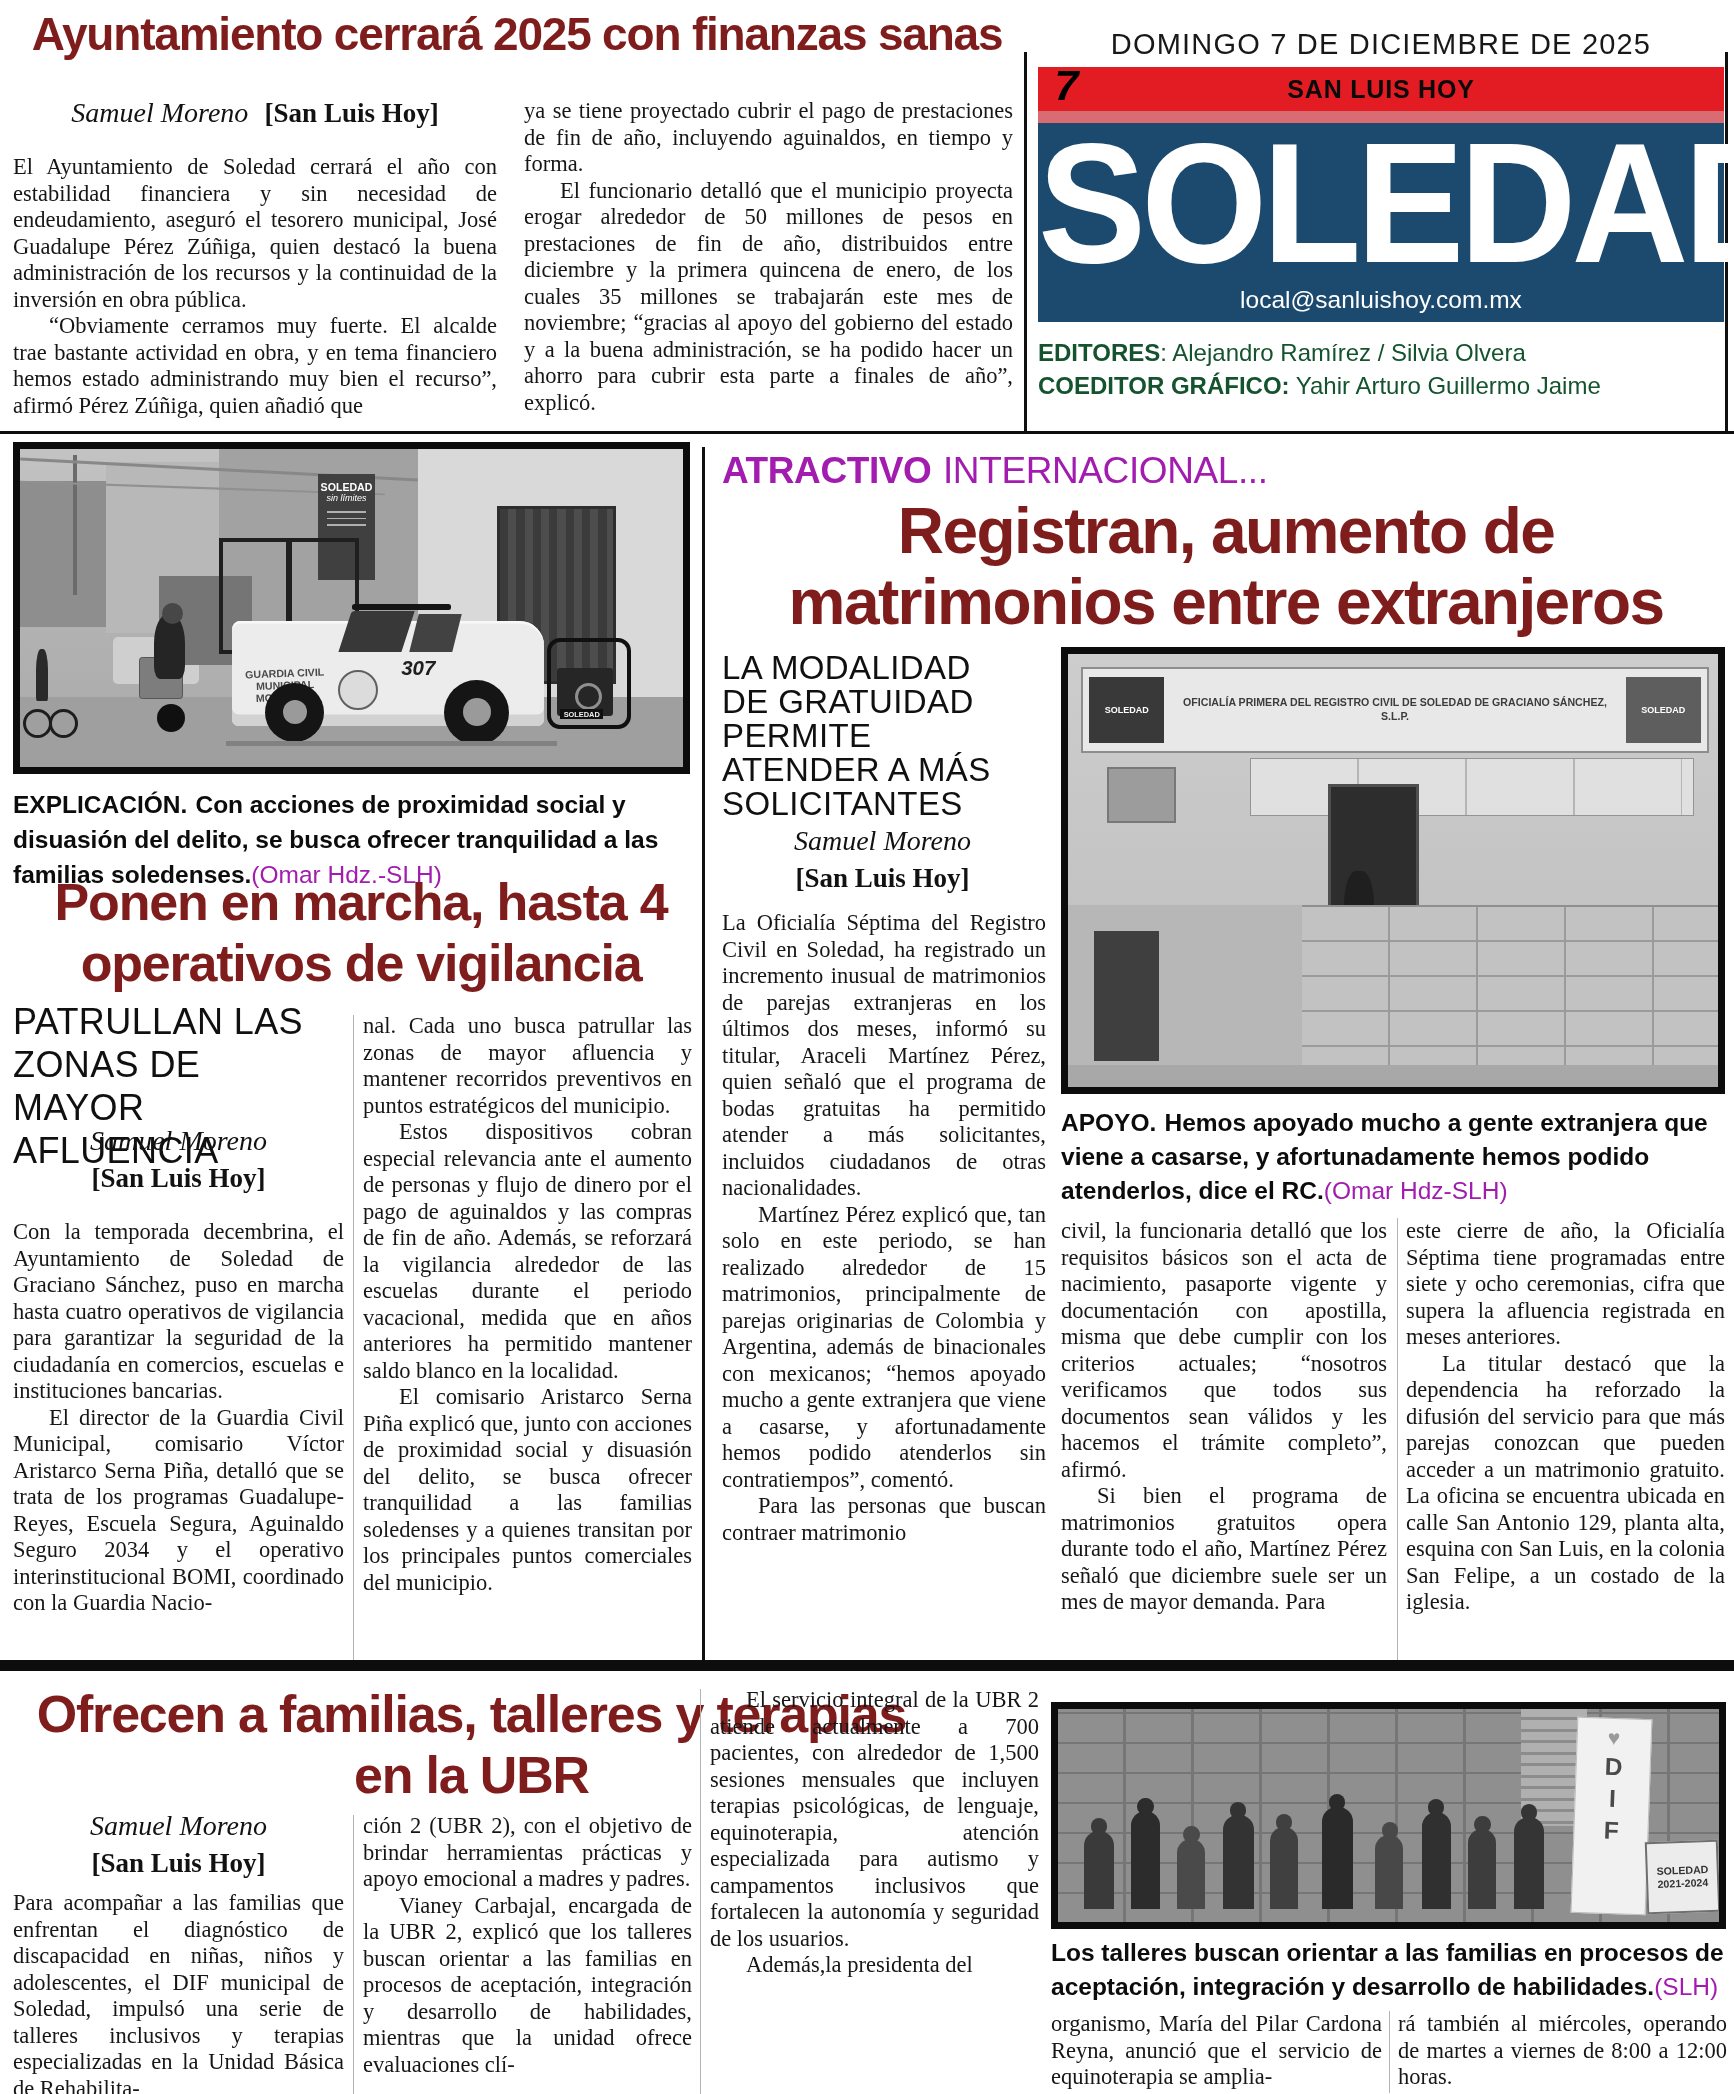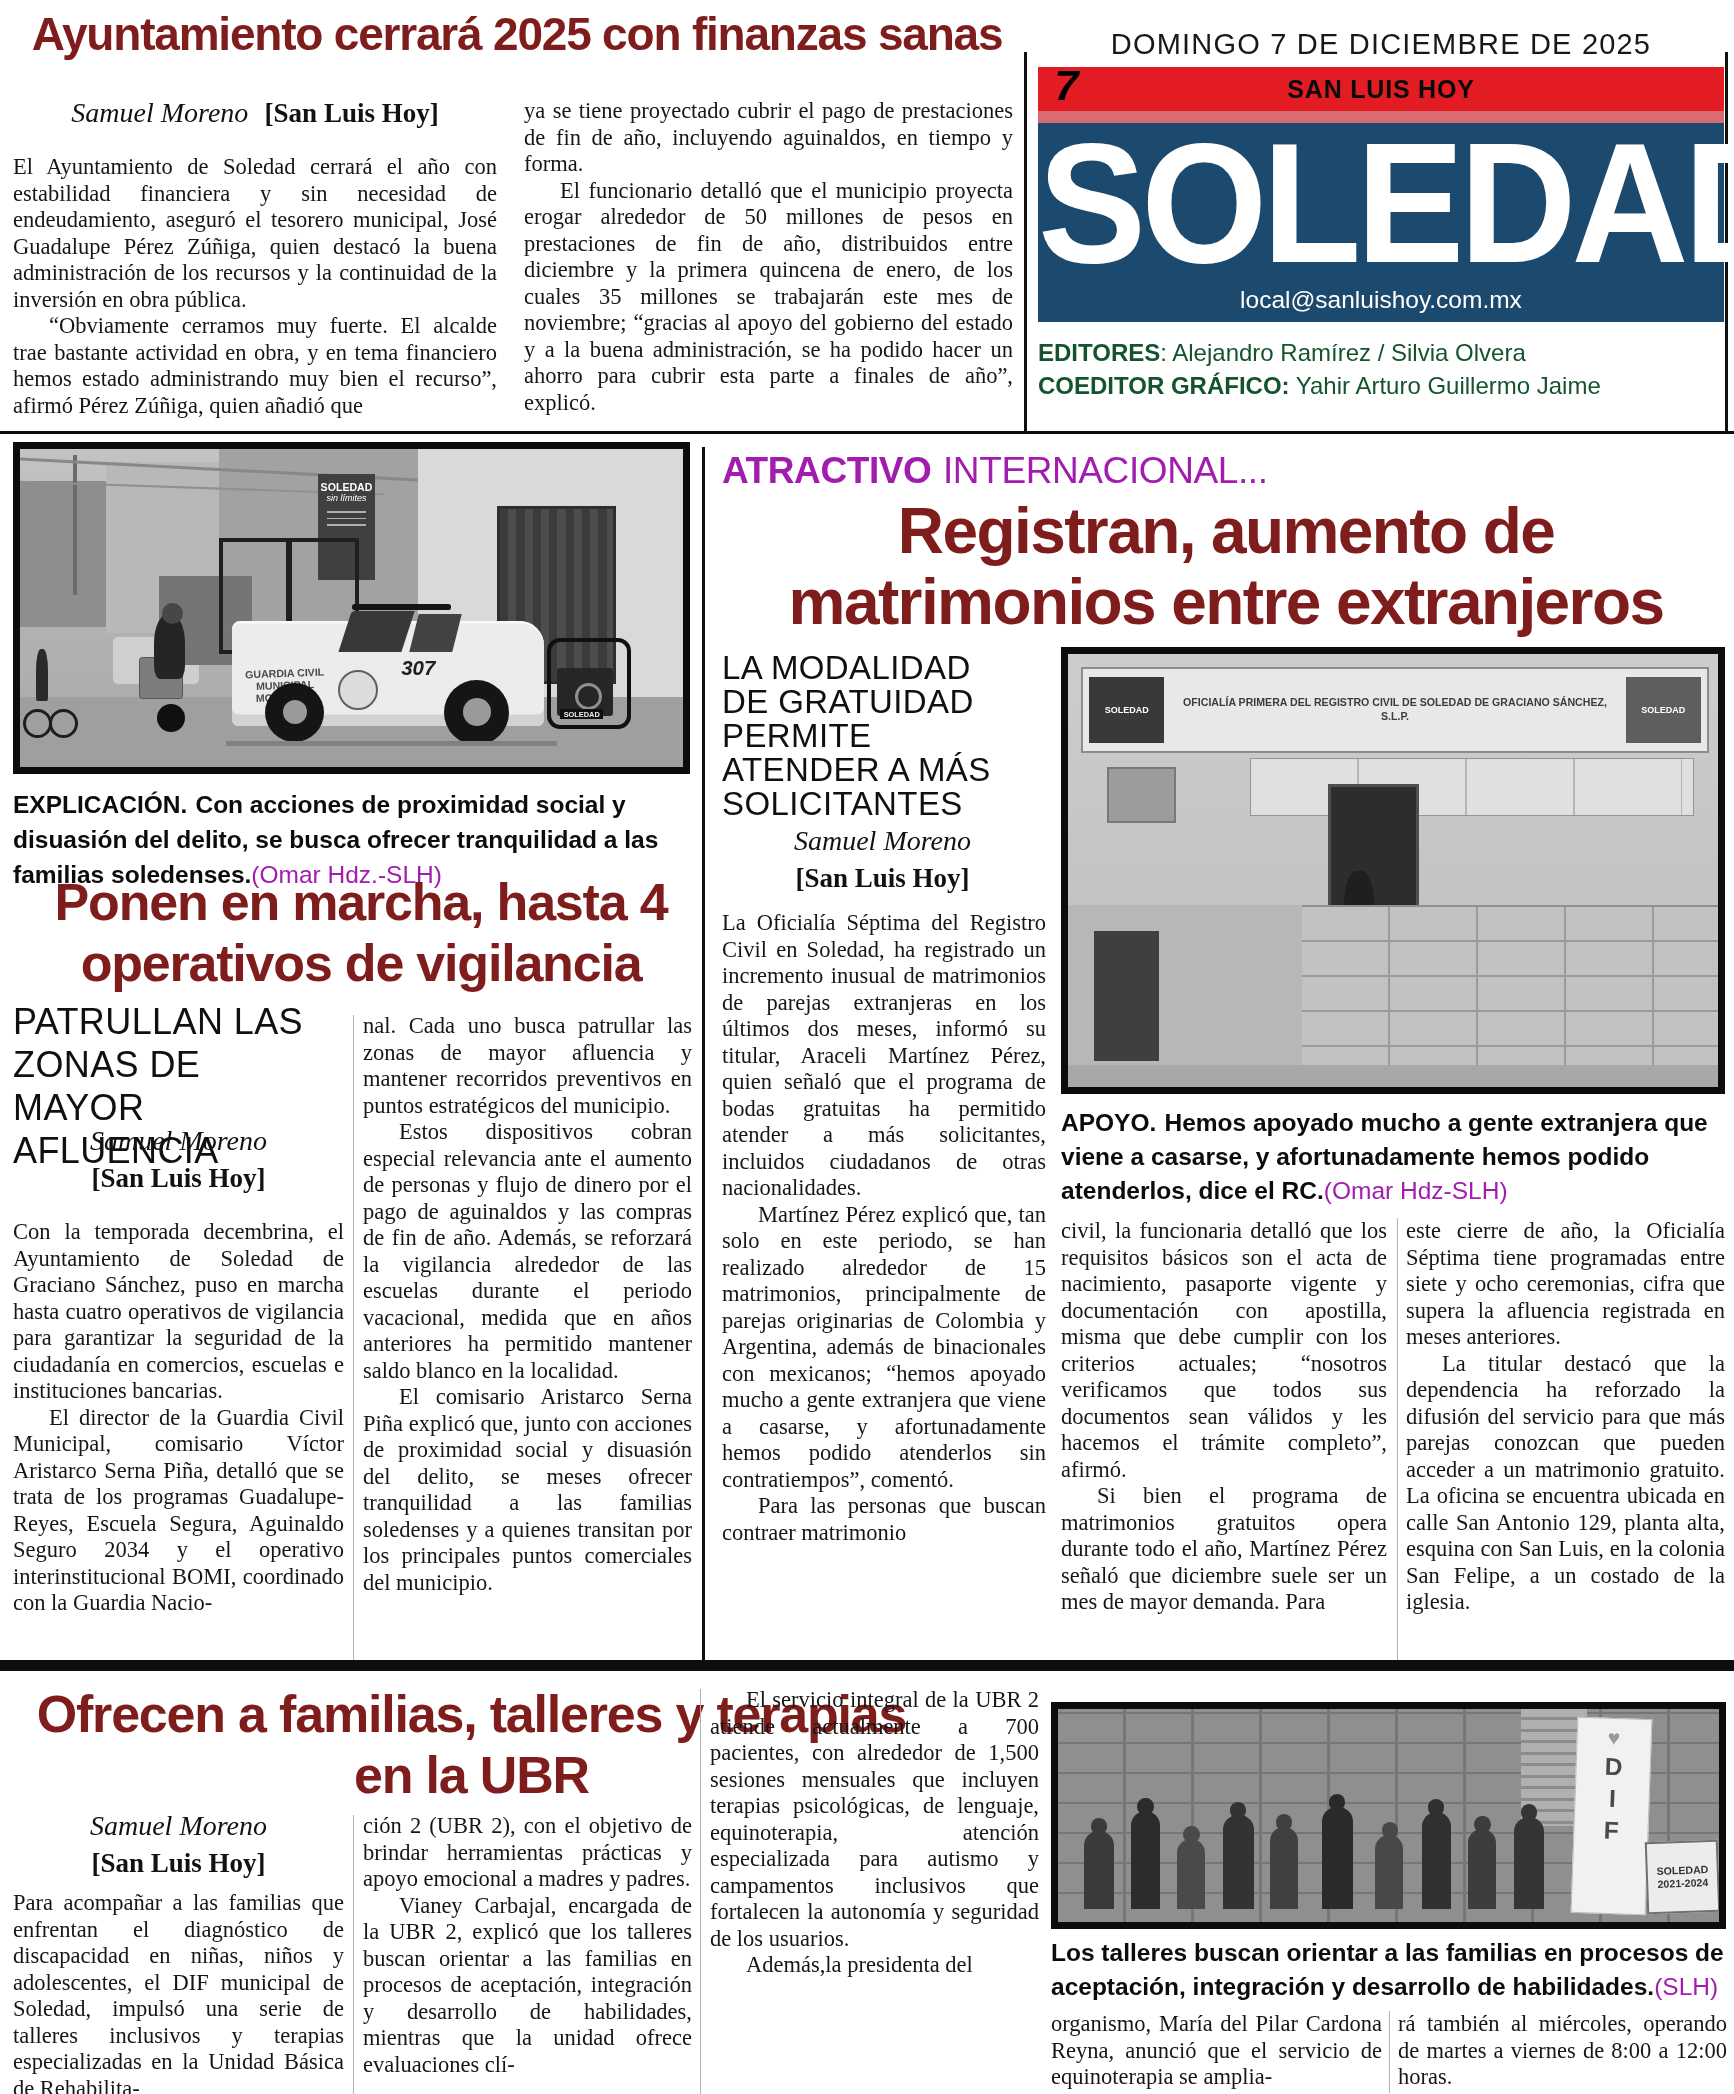--- a/index.html
+++ b/index.html
@@ -160,21 +160,21 @@
   </div>
 
   <div class="abs bt" style="left:13px;top:1219px;width:331px;">
     <p>Con la temporada decembrina, el Ayuntamiento de Soledad de Graciano Sánchez, puso en marcha hasta cuatro operativos de vigilancia para garantizar la seguridad de la ciudadanía en comercios, escuelas e instituciones bancarias.</p>
     <p class="ind">El director de la Guardia Civil Municipal, comisario Víctor Aristarco Serna Piña, detalló que se trata de los programas Guadalupe-Reyes, Escuela Segura, Aguinaldo Seguro 2034 y el operativo interinstitucional BOMI, coordinado con la Guardia Nacio-</p>
   </div>
   <div class="abs crule" style="left:353px;top:1015px;width:0.8px;height:655px;"></div>
   <div class="abs bt" style="left:363px;top:1013px;width:329px;">
     <p>nal. Cada uno busca patrullar las zonas de mayor afluencia y mantener recorridos preventivos en puntos estratégicos del municipio.</p>
     <p class="ind">Estos dispositivos cobran especial relevancia ante el aumento de personas y flujo de dinero por el pago de aguinaldos y las compras de fin de año. Además, se reforzará la vigilancia alrededor de las escuelas durante el periodo vacacional, medida que en años anteriores ha permitido mantener saldo blanco en la localidad.</p>
-    <p class="ind">El comisario Aristarco Serna Piña explicó que, junto con acciones de proximidad social y disuasión del delito, se meses ofrecer tranquilidad a las familias soledenses y a quienes transitan por los principales puntos comerciales del municipio.</p>
+    <p class="ind">El comisario Aristarco Serna Piña explicó que, junto con acciones de proximidad social y disuasión del delito, se busca ofrecer tranquilidad a las familias soledenses y a quienes transitan por los principales puntos comerciales del municipio.</p>
   </div>
 
   <div class="abs vrule" style="left:702px;top:447px;width:2.5px;height:1214px;"></div>
 
   <div class="abs kicker" style="left:722px;top:450px;">
     <b>ATRACTIVO</b><span>INTERNACIONAL...</span>
   </div>
   <h2 class="abs hl" style="left:717px;top:496px;width:1018px;font-size:64px;line-height:71px;letter-spacing:-1.6px;">Registran, aumento de matrimonios entre extranjeros</h2>
   <div class="abs deck" style="left:722px;top:651px;width:270px;font-size:33px;line-height:34px;">LA MODALIDAD DE GRATUIDAD PERMITE ATENDER A MÁS SOLICITANTES</div>
 

